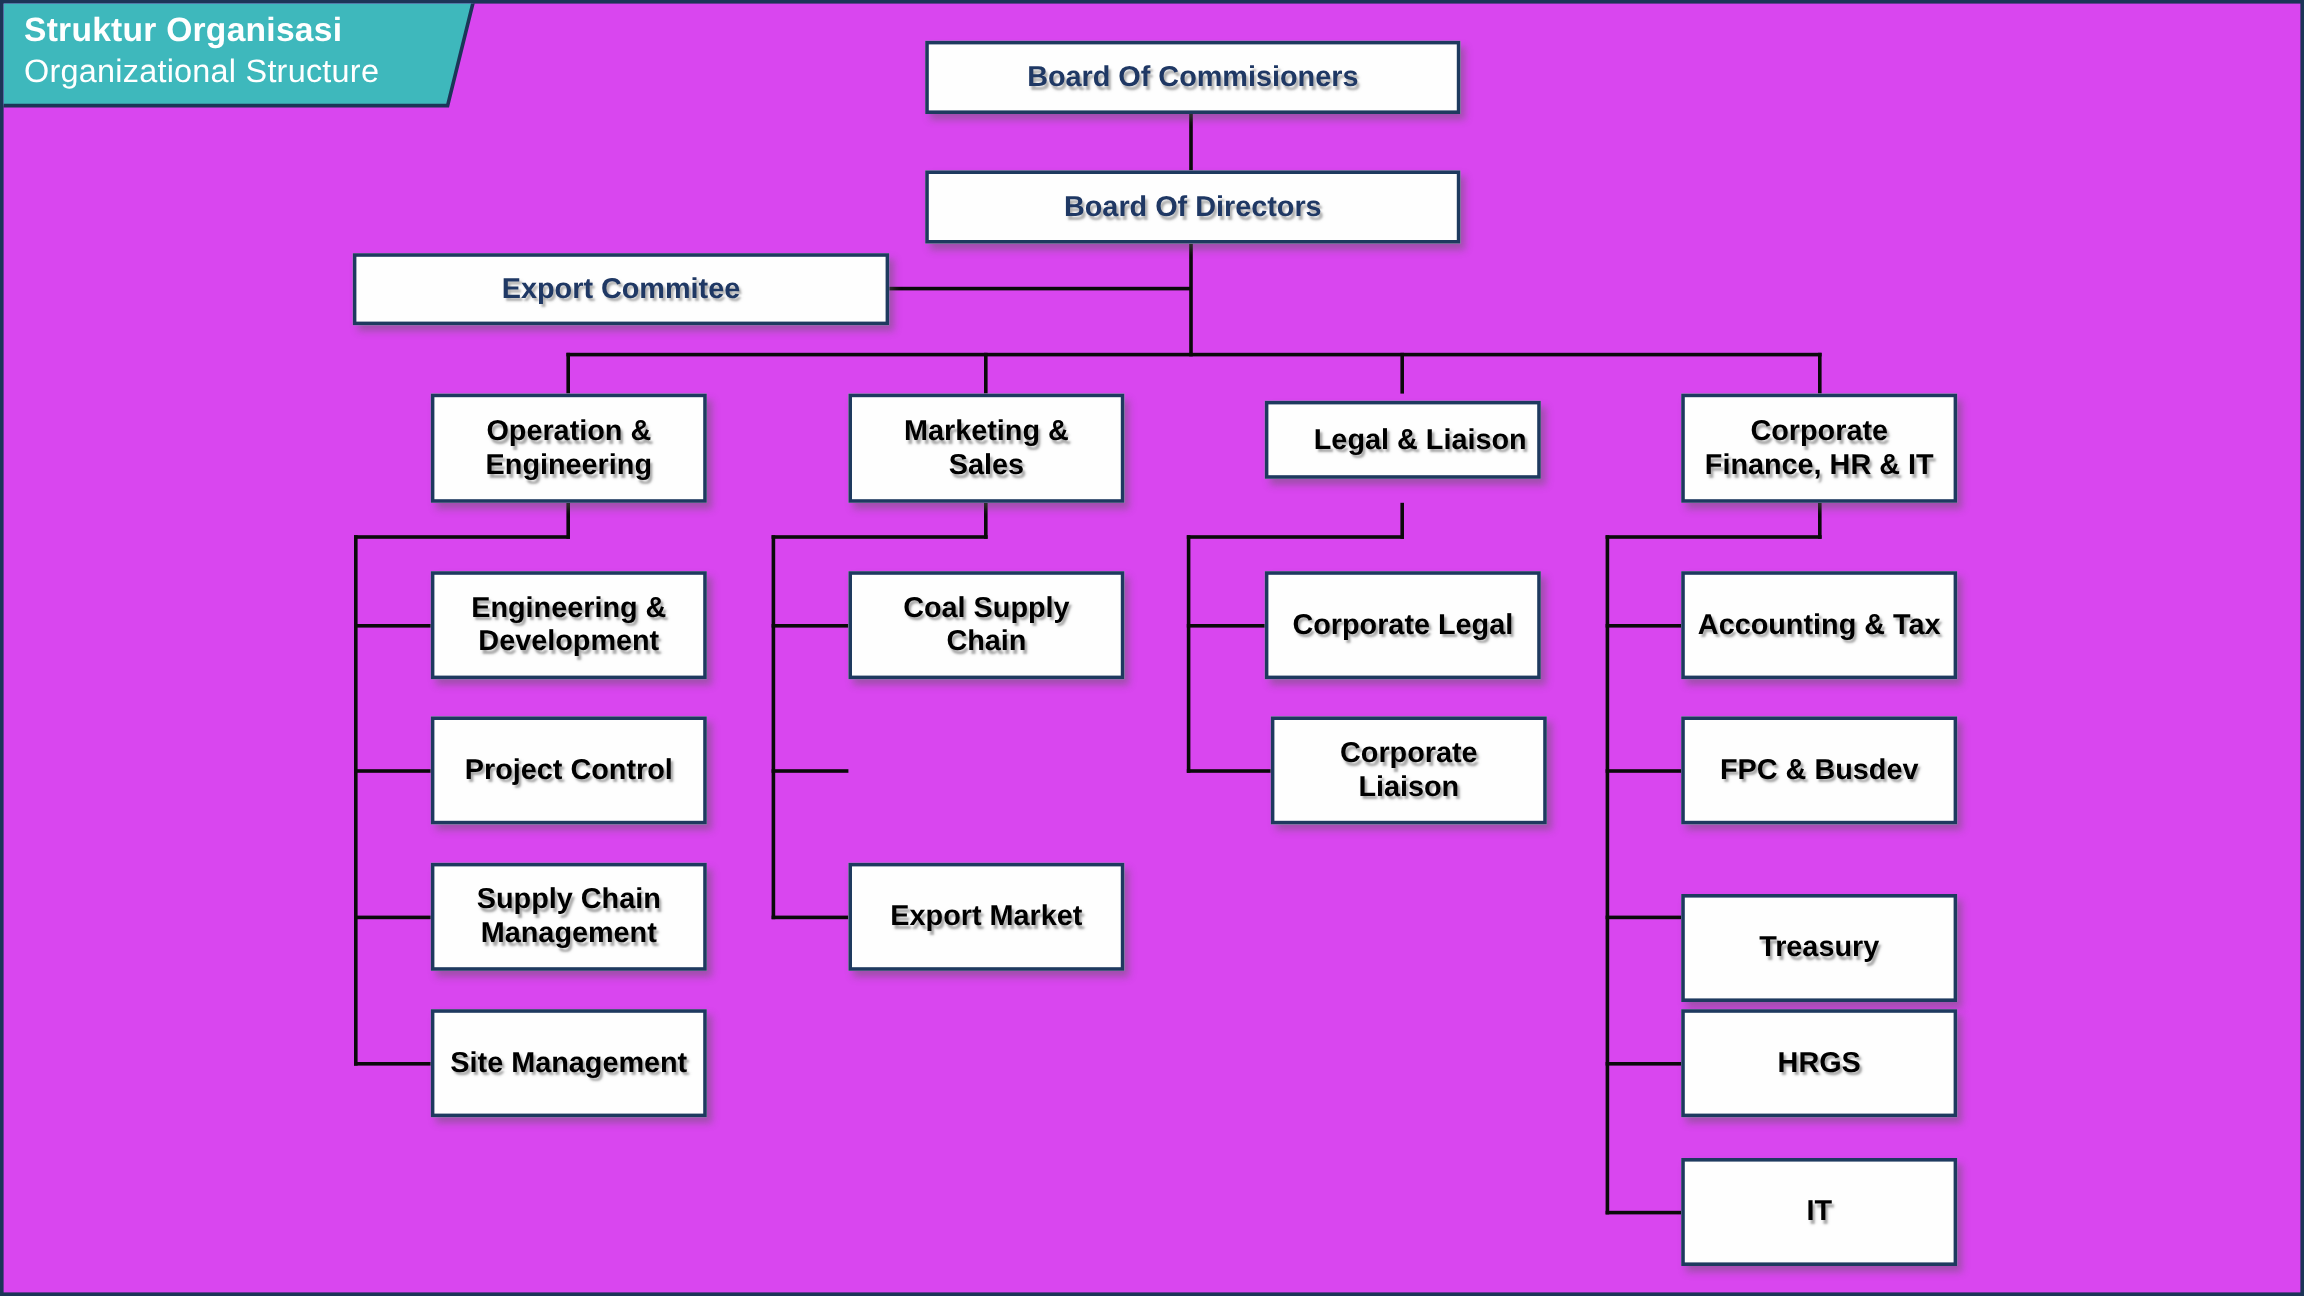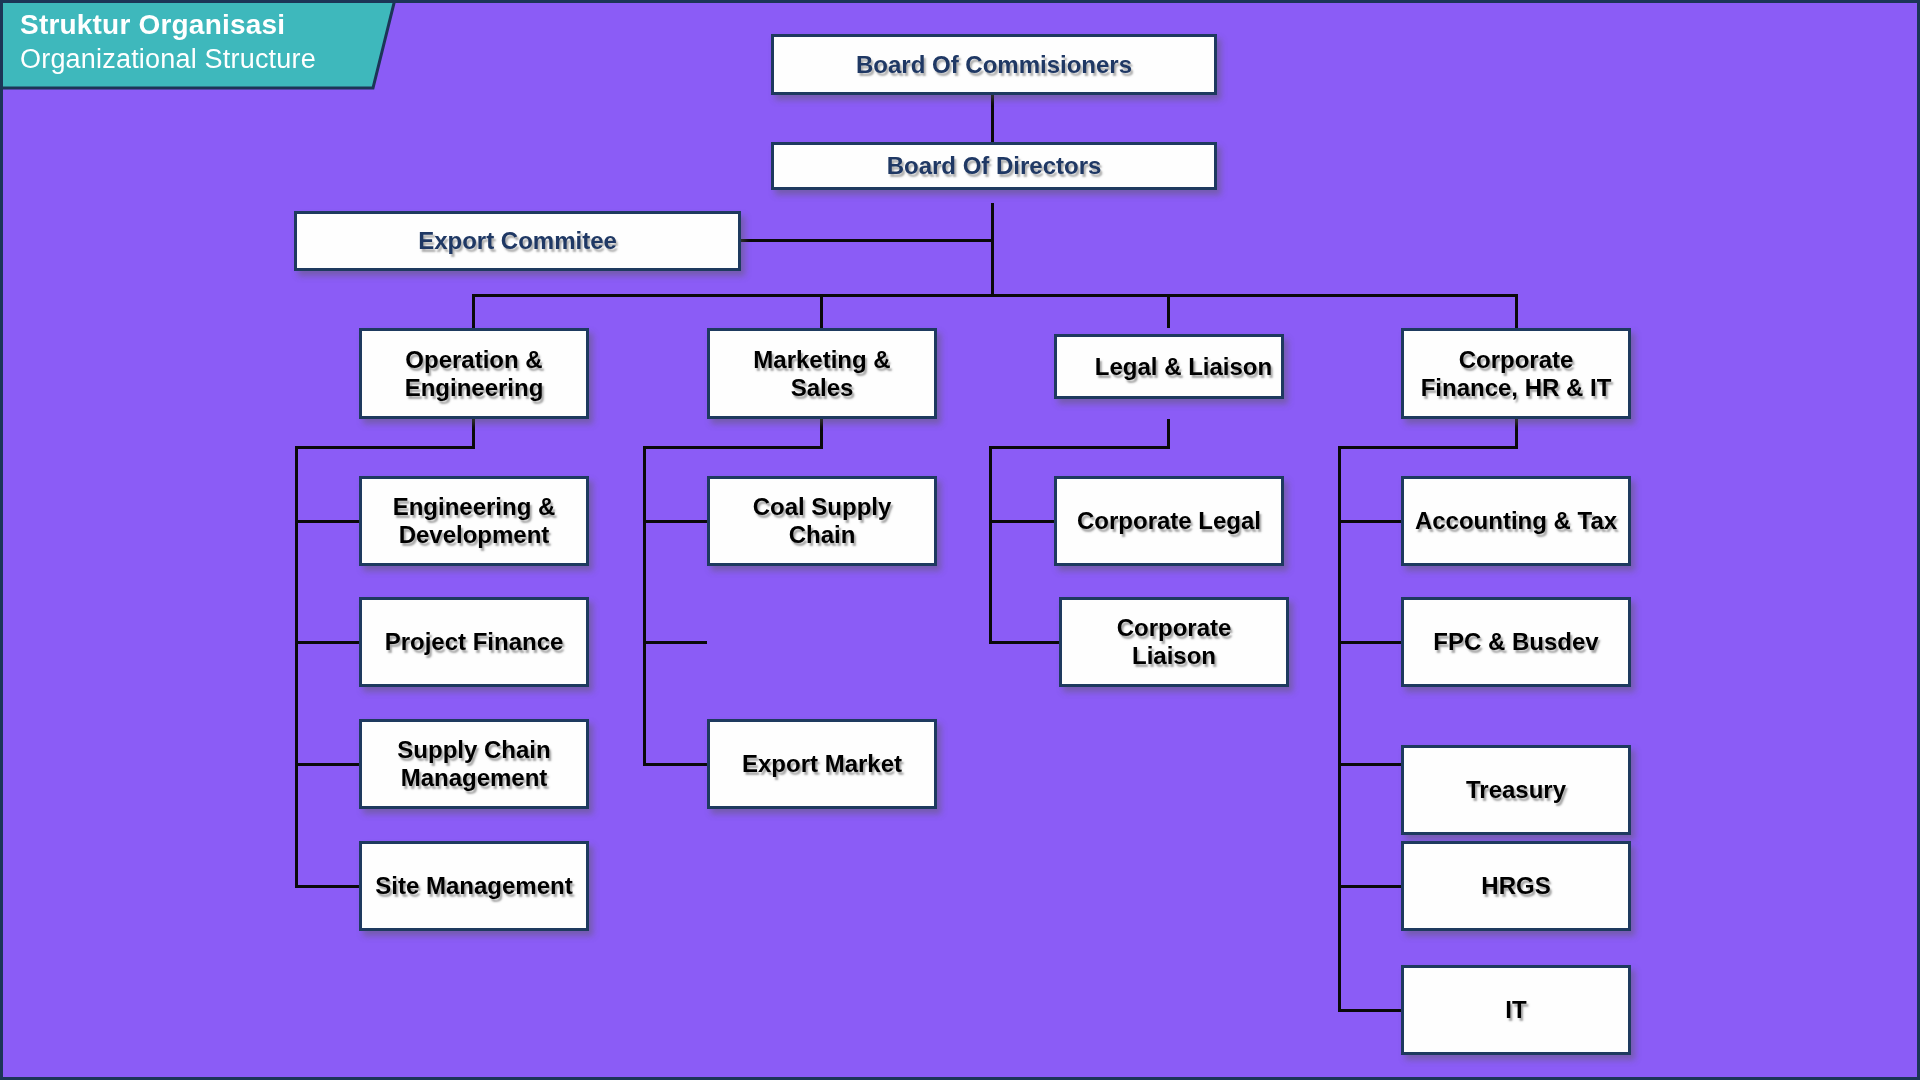--- a/index.html
+++ b/index.html
@@ -1,19 +1,19 @@
 <!DOCTYPE html>
 <html><head>
 <meta charset="utf-8">
 <style>
   html,body{margin:0;padding:0;background:#e8e8e8;}
   .canvas{
     position:relative;
     width:1920px;height:1080px;
-    background:#8b5cf6;
+    background:#d946ef;
     border:3px solid #1c3557;
     box-sizing:border-box;
     overflow:hidden;
     font-family:"Liberation Sans","DejaVu Sans",sans-serif;
   }
   
   .banner-svg{position:absolute;left:-3px;top:-3px;width:410px;height:95px;}
   .banner-title{
     position:absolute;left:17px;top:6px;
     font-size:28px;font-weight:700;color:#ffffff;letter-spacing:0.2px;
@@ -94,21 +94,21 @@
   <div class="line" style="left:1335px;top:443px;width:3px;height:566px;"></div>
   <div class="line" style="left:1335px;top:517px;width:63px;height:3px;"></div>
   <div class="line" style="left:1335px;top:638px;width:63px;height:3px;"></div>
   <div class="line" style="left:1335px;top:760px;width:63px;height:3px;"></div>
   <div class="line" style="left:1335px;top:882px;width:63px;height:3px;"></div>
   <div class="line" style="left:1335px;top:1006px;width:63px;height:3px;"></div>
 
   <div class="node top" style="left:768px;top:31px;width:446px;height:61px;">
     <span class="lbl">Board Of Commisioners</span>
   </div>
-  <div class="node top" style="left:768px;top:139px;width:446px;height:48px;">
+  <div class="node top" style="left:768px;top:139px;width:446px;height:61px;">
     <span class="lbl">Board Of Directors</span>
   </div>
   <div class="node top" style="left:291px;top:208px;width:447px;height:60px;">
     <span class="lbl">Export Commitee</span>
   </div>
 
   <div class="node unit" style="left:356px;top:325px;width:230px;height:91px;">
     <span class="lbl">Operation &amp;
 Engineering</span>
   </div>
@@ -122,21 +122,21 @@
   <div class="node unit" style="left:1398px;top:325px;width:230px;height:91px;">
     <span class="lbl">Corporate
 Finance, HR &amp; IT</span>
   </div>
 
   <div class="node unit" style="left:356px;top:473px;width:230px;height:90px;">
     <span class="lbl">Engineering &amp;
 Development</span>
   </div>
   <div class="node unit" style="left:356px;top:594px;width:230px;height:90px;">
-    <span class="lbl">Project Finance</span>
+    <span class="lbl">Project Control</span>
   </div>
   <div class="node unit" style="left:356px;top:716px;width:230px;height:90px;">
     <span class="lbl">Supply Chain
 Management</span>
   </div>
   <div class="node unit" style="left:356px;top:838px;width:230px;height:90px;">
     <span class="lbl">Site Management</span>
   </div>
 
   <div class="node unit" style="left:704px;top:473px;width:230px;height:90px;">

